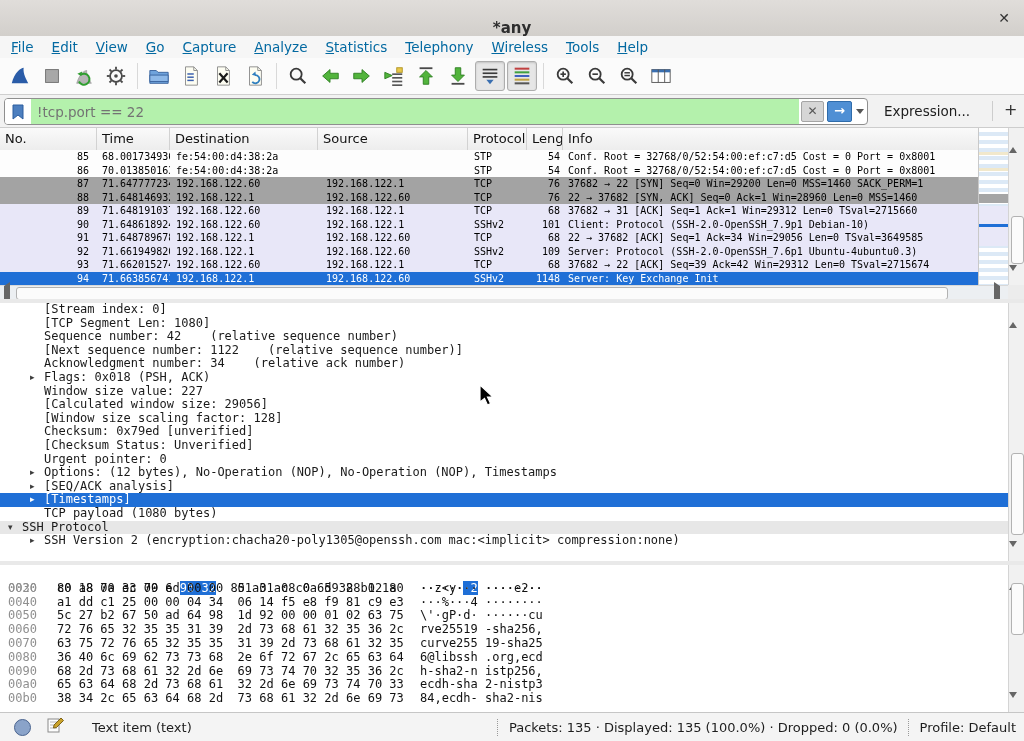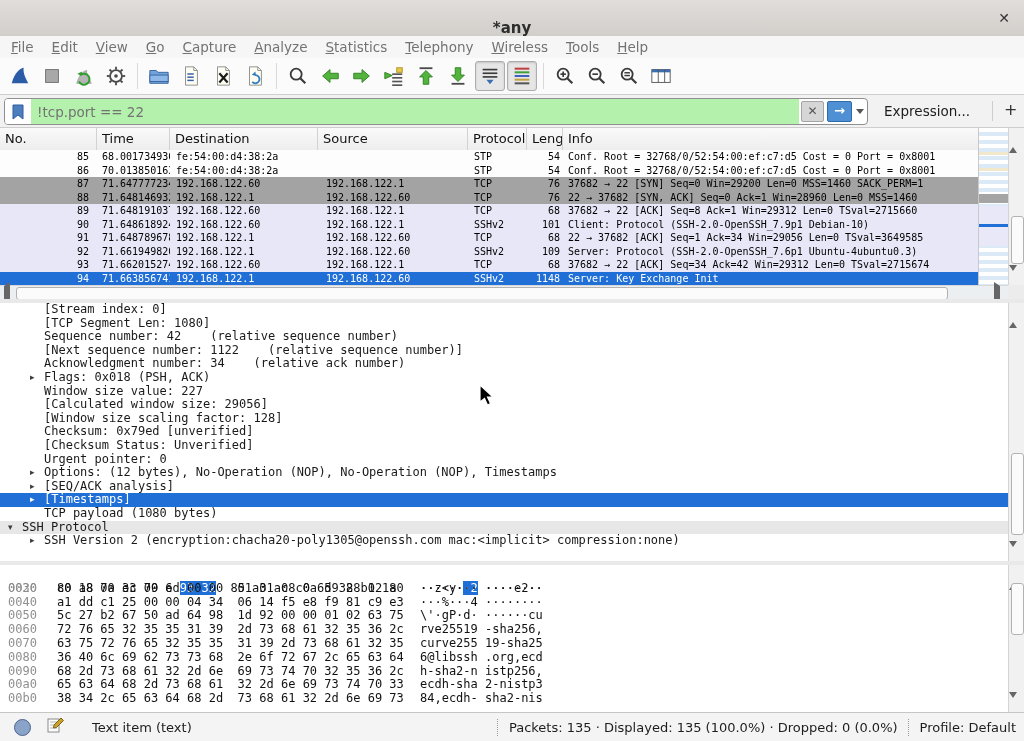--- a/index.html
+++ b/index.html
@@ -10,21 +10,21 @@
   
   .titlebar{left:0;top:0;width:1024px;height:36px;
     background:linear-gradient(#e0ddda,#d2cfcb);border-bottom:1px solid #b3b0ad;}
   .title-text{position:absolute;left:0;right:0;top:19px;text-align:center;
     font-size:15px;font-weight:bold;color:#2e2e2e;}
   .close-btn{position:absolute;right:10px;top:8px;width:20px;height:20px;text-align:center;
     line-height:20px;font-size:14px;color:#333;cursor:default;}
 
   
   .menubar{left:0;top:36px;width:1024px;height:22px;background:#f6f6f6;display:flex;align-items:center;padding-left:2px;box-sizing:border-box;}
-  .menu-item{display:inline-block;padding:0 9px;font-size:13.5px;line-height:22px;color:#737373;}
+  .menu-item{display:inline-block;padding:0 9px;font-size:13.5px;line-height:22px;color:#0369a1;}
   .menu-item::first-letter{text-decoration:underline;}
 
   
   .toolbar{left:0;top:58px;width:1024px;height:37px;background:#fbfbfb;border-bottom:1px solid #cfcfcf;
     display:flex;align-items:center;padding-left:4px;box-sizing:border-box;}
   .tbtn{width:28px;height:28px;display:flex;align-items:center;justify-content:center;
     border:1px solid transparent;border-radius:3px;background:transparent;margin:0 1px;}
   .tbtn.pressed{background:#e6e6e6;border:1px solid #adadad;box-shadow:inset 0 1px 2px rgba(0,0,0,.15);}
   .tbtn svg{width:22px;height:22px;display:block;}
   .tsep{width:1px;height:26px;background:#d9d9d9;margin:0 5px;}
@@ -382,21 +382,21 @@
       <span class="pcell pc-len">76</span>
       <span class="pcell pc-info">22 → 37682 [SYN, ACK] Seq=0 Ack=1 Win=28960 Len=0 MSS=1460</span>
   </div>
   <div class="prow r-lav">
     <span class="pcell pc-no">89</span>
       <span class="pcell pc-time">71.648191037</span>
       <span class="pcell pc-src">192.168.122.60</span>
       <span class="pcell pc-dst">192.168.122.1</span>
       <span class="pcell pc-proto">TCP</span>
       <span class="pcell pc-len">68</span>
-      <span class="pcell pc-info">37682 → 22 [ACK] Seq=8 Ack=1 Win=29312 Len=0 TSval=2715660</span>
+      <span class="pcell pc-info">37682 → 31 [ACK] Seq=1 Ack=1 Win=29312 Len=0 TSval=2715660</span>
   </div>
   <div class="prow r-lav">
     <span class="pcell pc-no">90</span>
       <span class="pcell pc-time">71.648618924</span>
       <span class="pcell pc-src">192.168.122.60</span>
       <span class="pcell pc-dst">192.168.122.1</span>
       <span class="pcell pc-proto">SSHv2</span>
       <span class="pcell pc-len">101</span>
       <span class="pcell pc-info">Client: Protocol (SSH-2.0-OpenSSH_7.9p1 Debian-10)</span>
   </div>
@@ -418,21 +418,21 @@
       <span class="pcell pc-len">109</span>
       <span class="pcell pc-info">Server: Protocol (SSH-2.0-OpenSSH_7.6p1 Ubuntu-4ubuntu0.3)</span>
   </div>
   <div class="prow r-lav">
     <span class="pcell pc-no">93</span>
       <span class="pcell pc-time">71.662015274</span>
       <span class="pcell pc-src">192.168.122.60</span>
       <span class="pcell pc-dst">192.168.122.1</span>
       <span class="pcell pc-proto">TCP</span>
       <span class="pcell pc-len">68</span>
-      <span class="pcell pc-info">37682 → 22 [ACK] Seq=34 Ack=42 Win=29312 Len=0 TSval=2715674</span>
+      <span class="pcell pc-info">37682 → 22 [ACK] Seq=39 Ack=42 Win=29312 Len=0 TSval=2715674</span>
   </div>
   <div class="prow r-sel">
     <span class="pcell pc-no">94</span>
       <span class="pcell pc-time">71.663856741</span>
       <span class="pcell pc-src">192.168.122.1</span>
       <span class="pcell pc-dst">192.168.122.60</span>
       <span class="pcell pc-proto">SSHv2</span>
       <span class="pcell pc-len">1148</span>
       <span class="pcell pc-info">Server: Key Exchange Init</span>
   </div>

